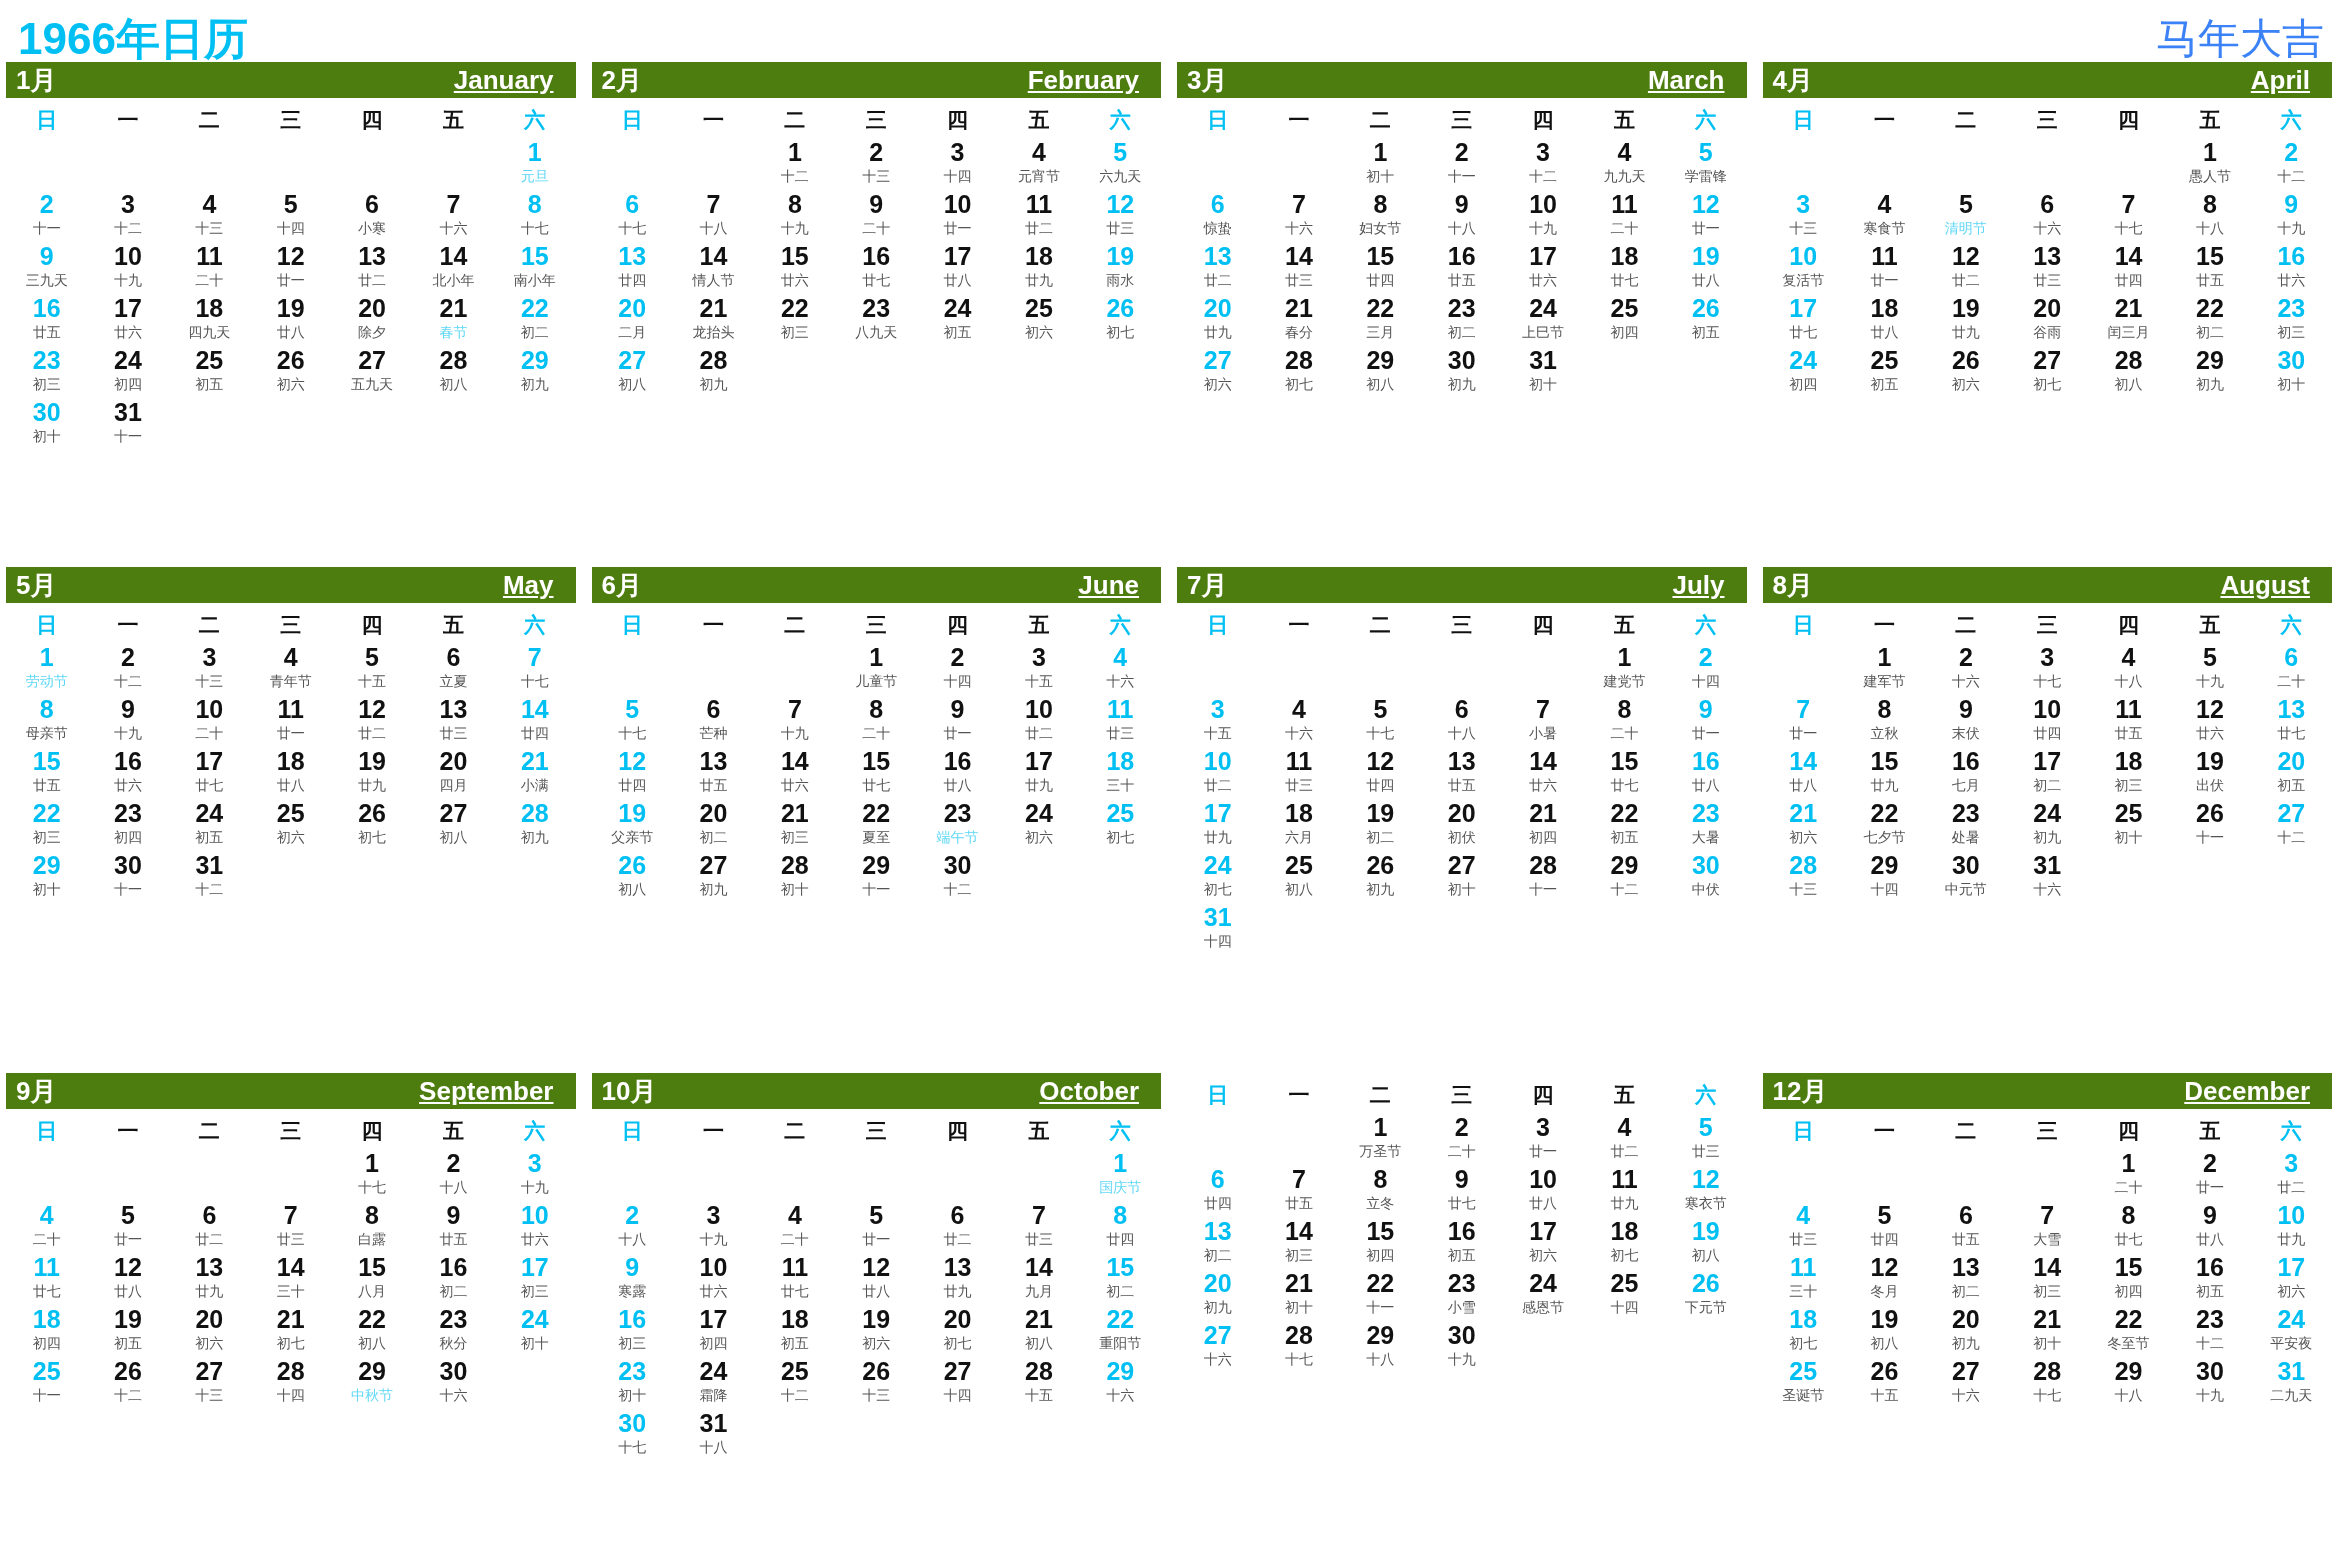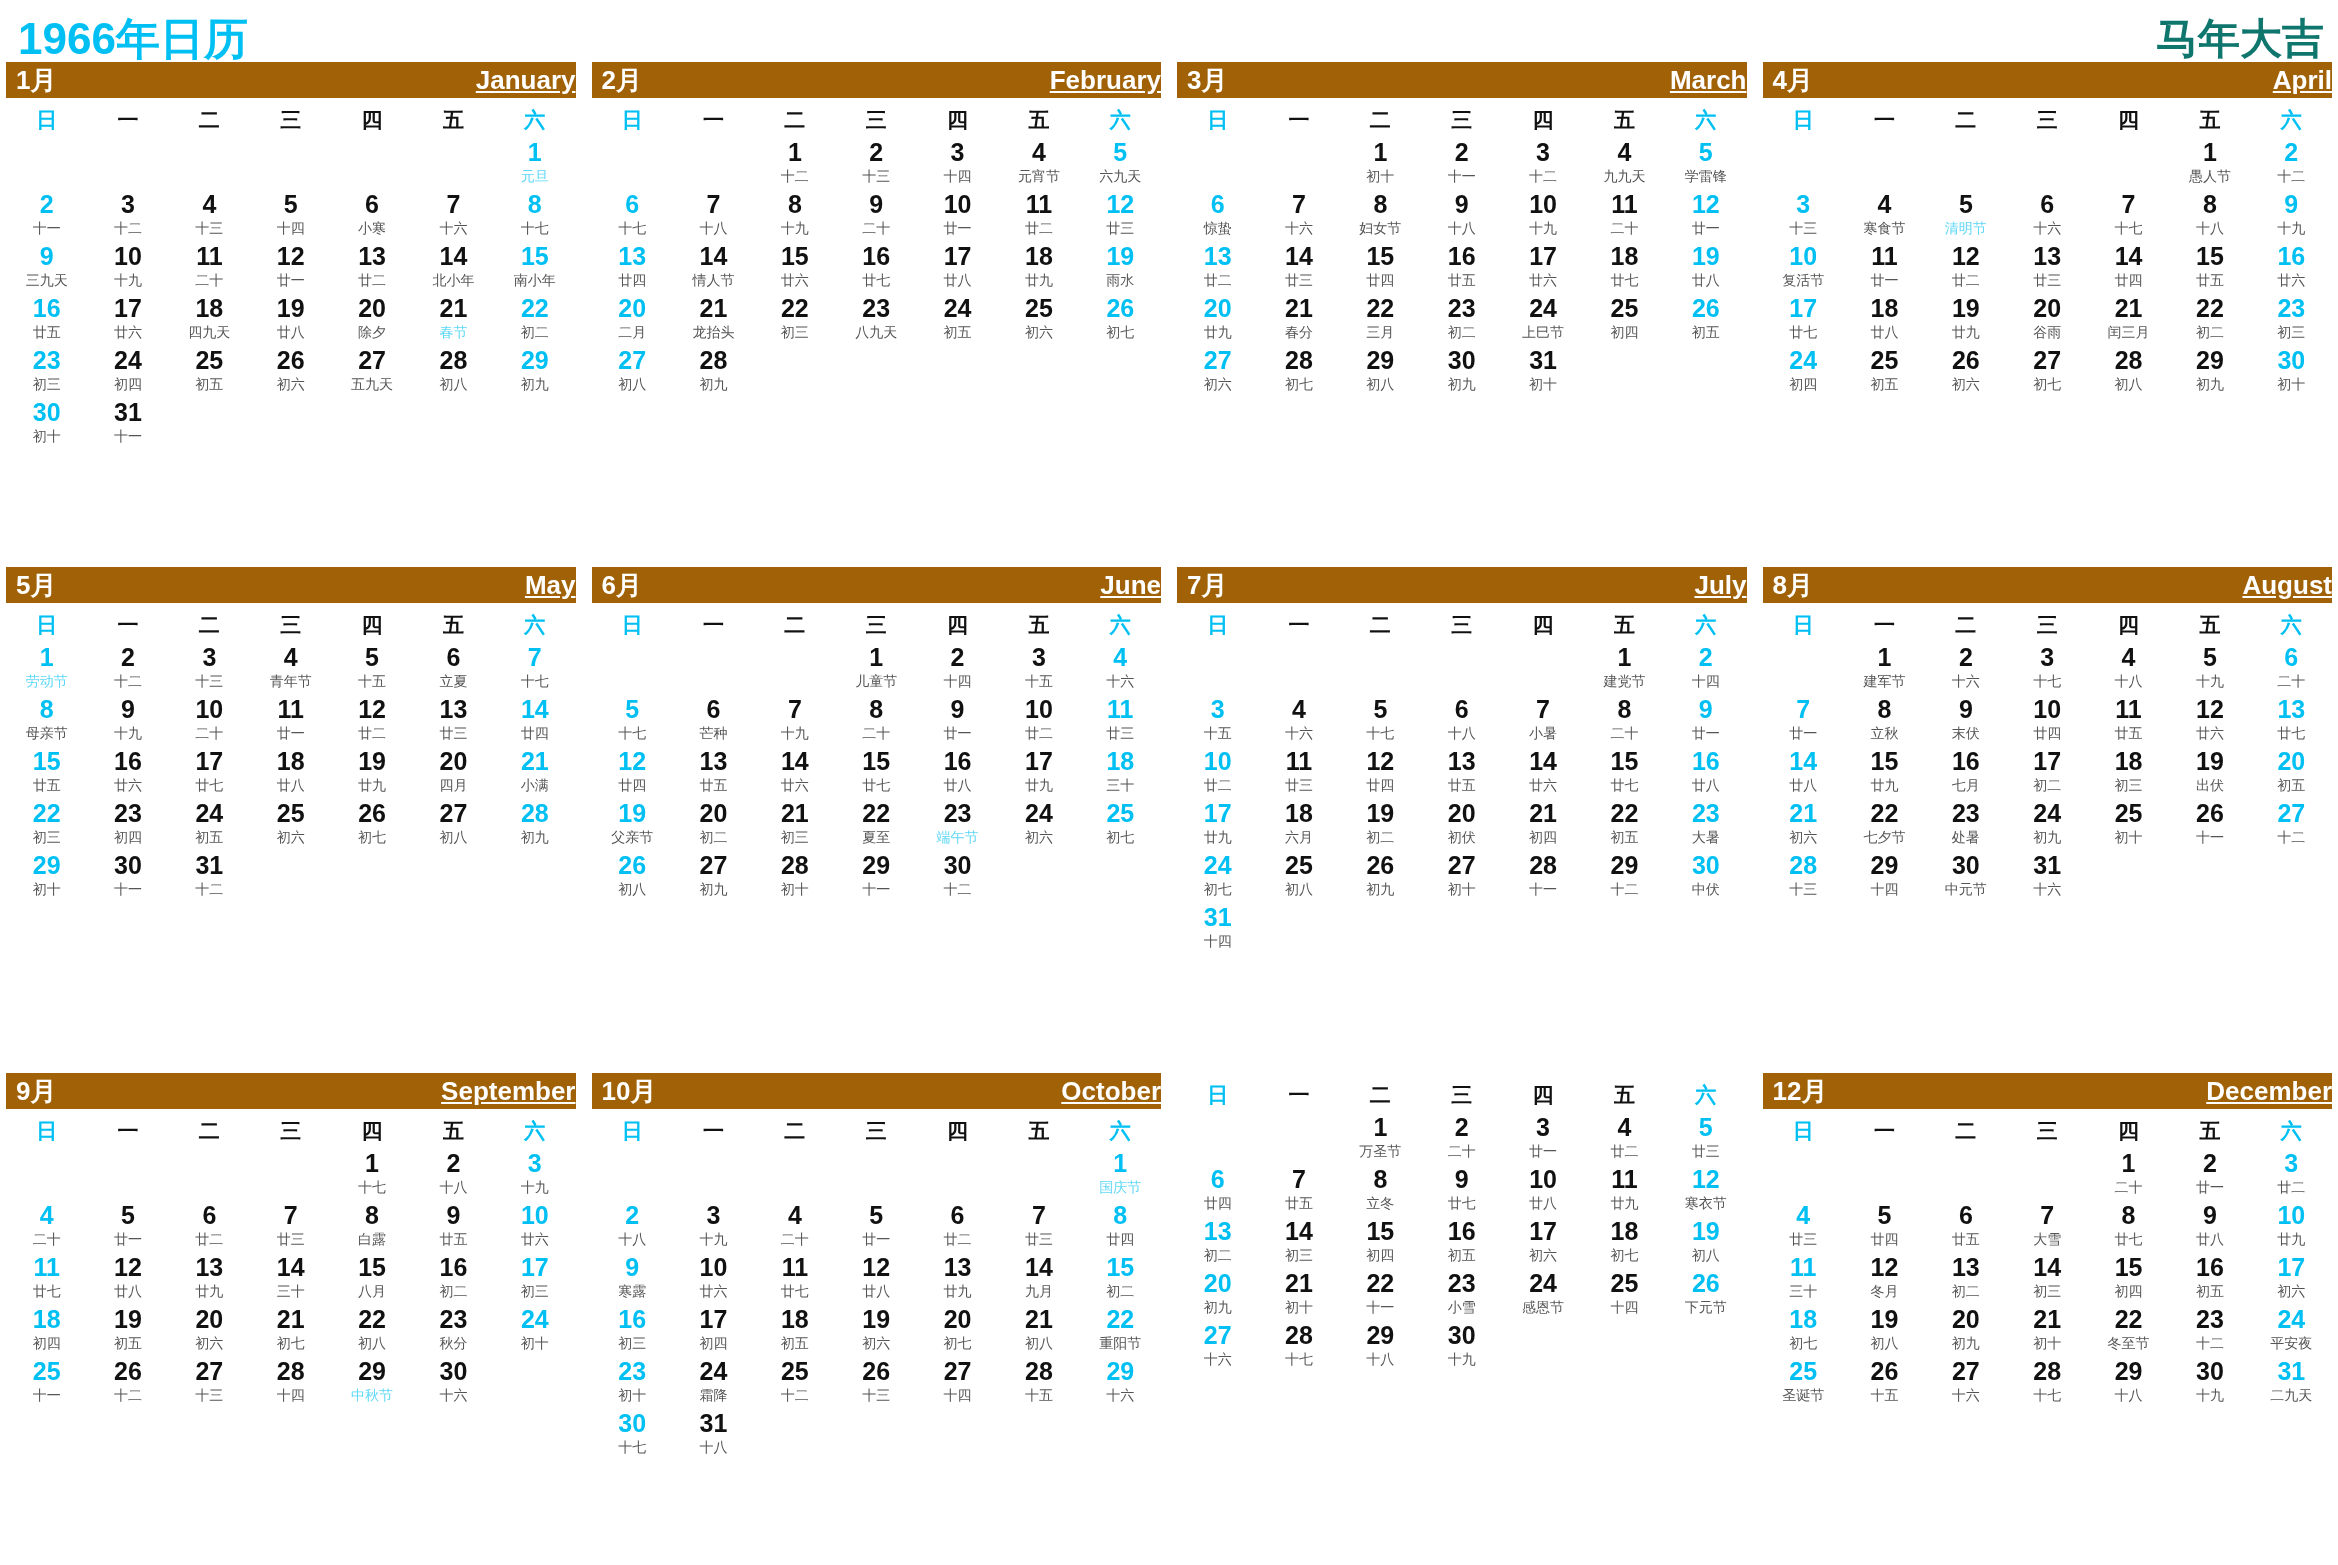--- a/index.html
+++ b/index.html
@@ -30,49 +30,49 @@
   }
   .year-title {
     color: #00c0f3;
     font-size: 44px;
     font-weight: bold;
     line-height: 46px;
     letter-spacing: 0px;
     white-space: nowrap;
   }
   .zodiac-title {
-    color: #0f766e;
+    color: #3b82f6;
     font-size: 42px;
-    font-weight: bold;
+    font-weight: normal;
     line-height: 46px;
     white-space: nowrap;
     padding-right: 6px;
   }
   
   .months-grid {
     display: grid;
     grid-template-columns: repeat(4, 1fr);
     grid-template-rows: repeat(3, 1fr);
     column-gap: 16px;
     row-gap: 18px;
     padding: 0 6px 0 6px;
     height: 1498px;
   }
   .month {
     display: flex;
     flex-direction: column;
   }
   .month-head {
-    background: #a16207;
+    background: #4d7c0f;
     color: #ffffff;
     height: 36px;
     display: flex;
     align-items: center;
     justify-content: space-between;
-    padding: 0 0 0 10px;
+    padding: 0 22px 0 10px;
     font-weight: bold;
   }
   .month-cn {
     font-size: 26px;
     line-height: 26px;
   }
   .month-en {
     font-size: 26px;
     line-height: 26px;
     text-decoration: underline;

